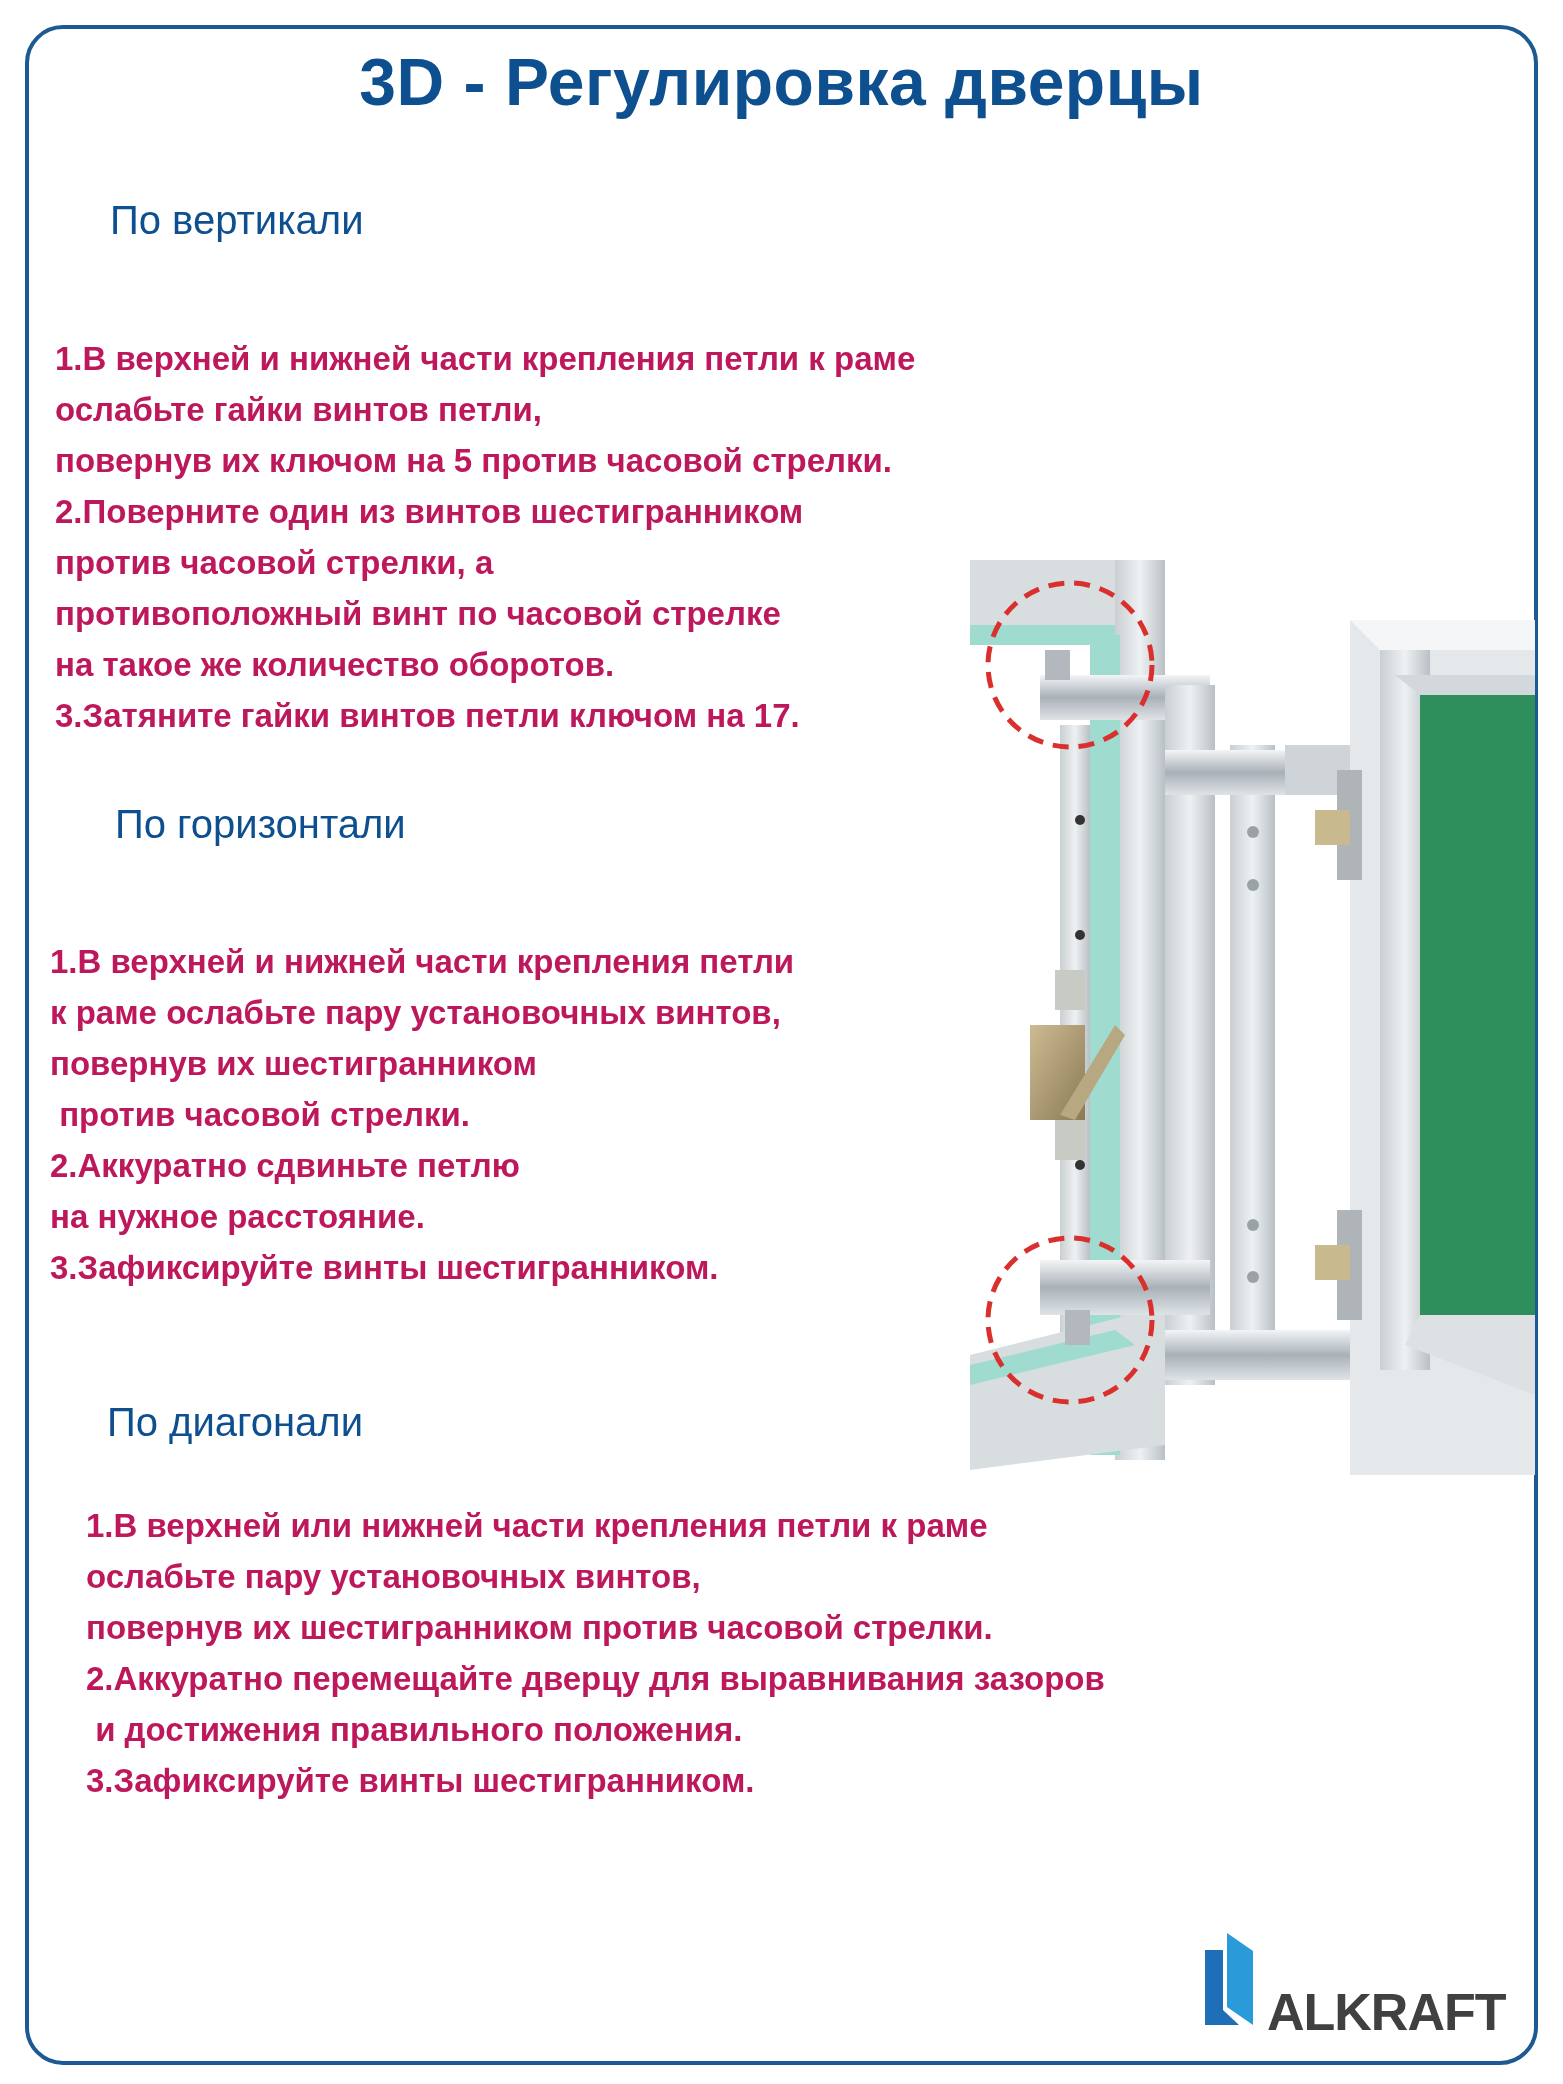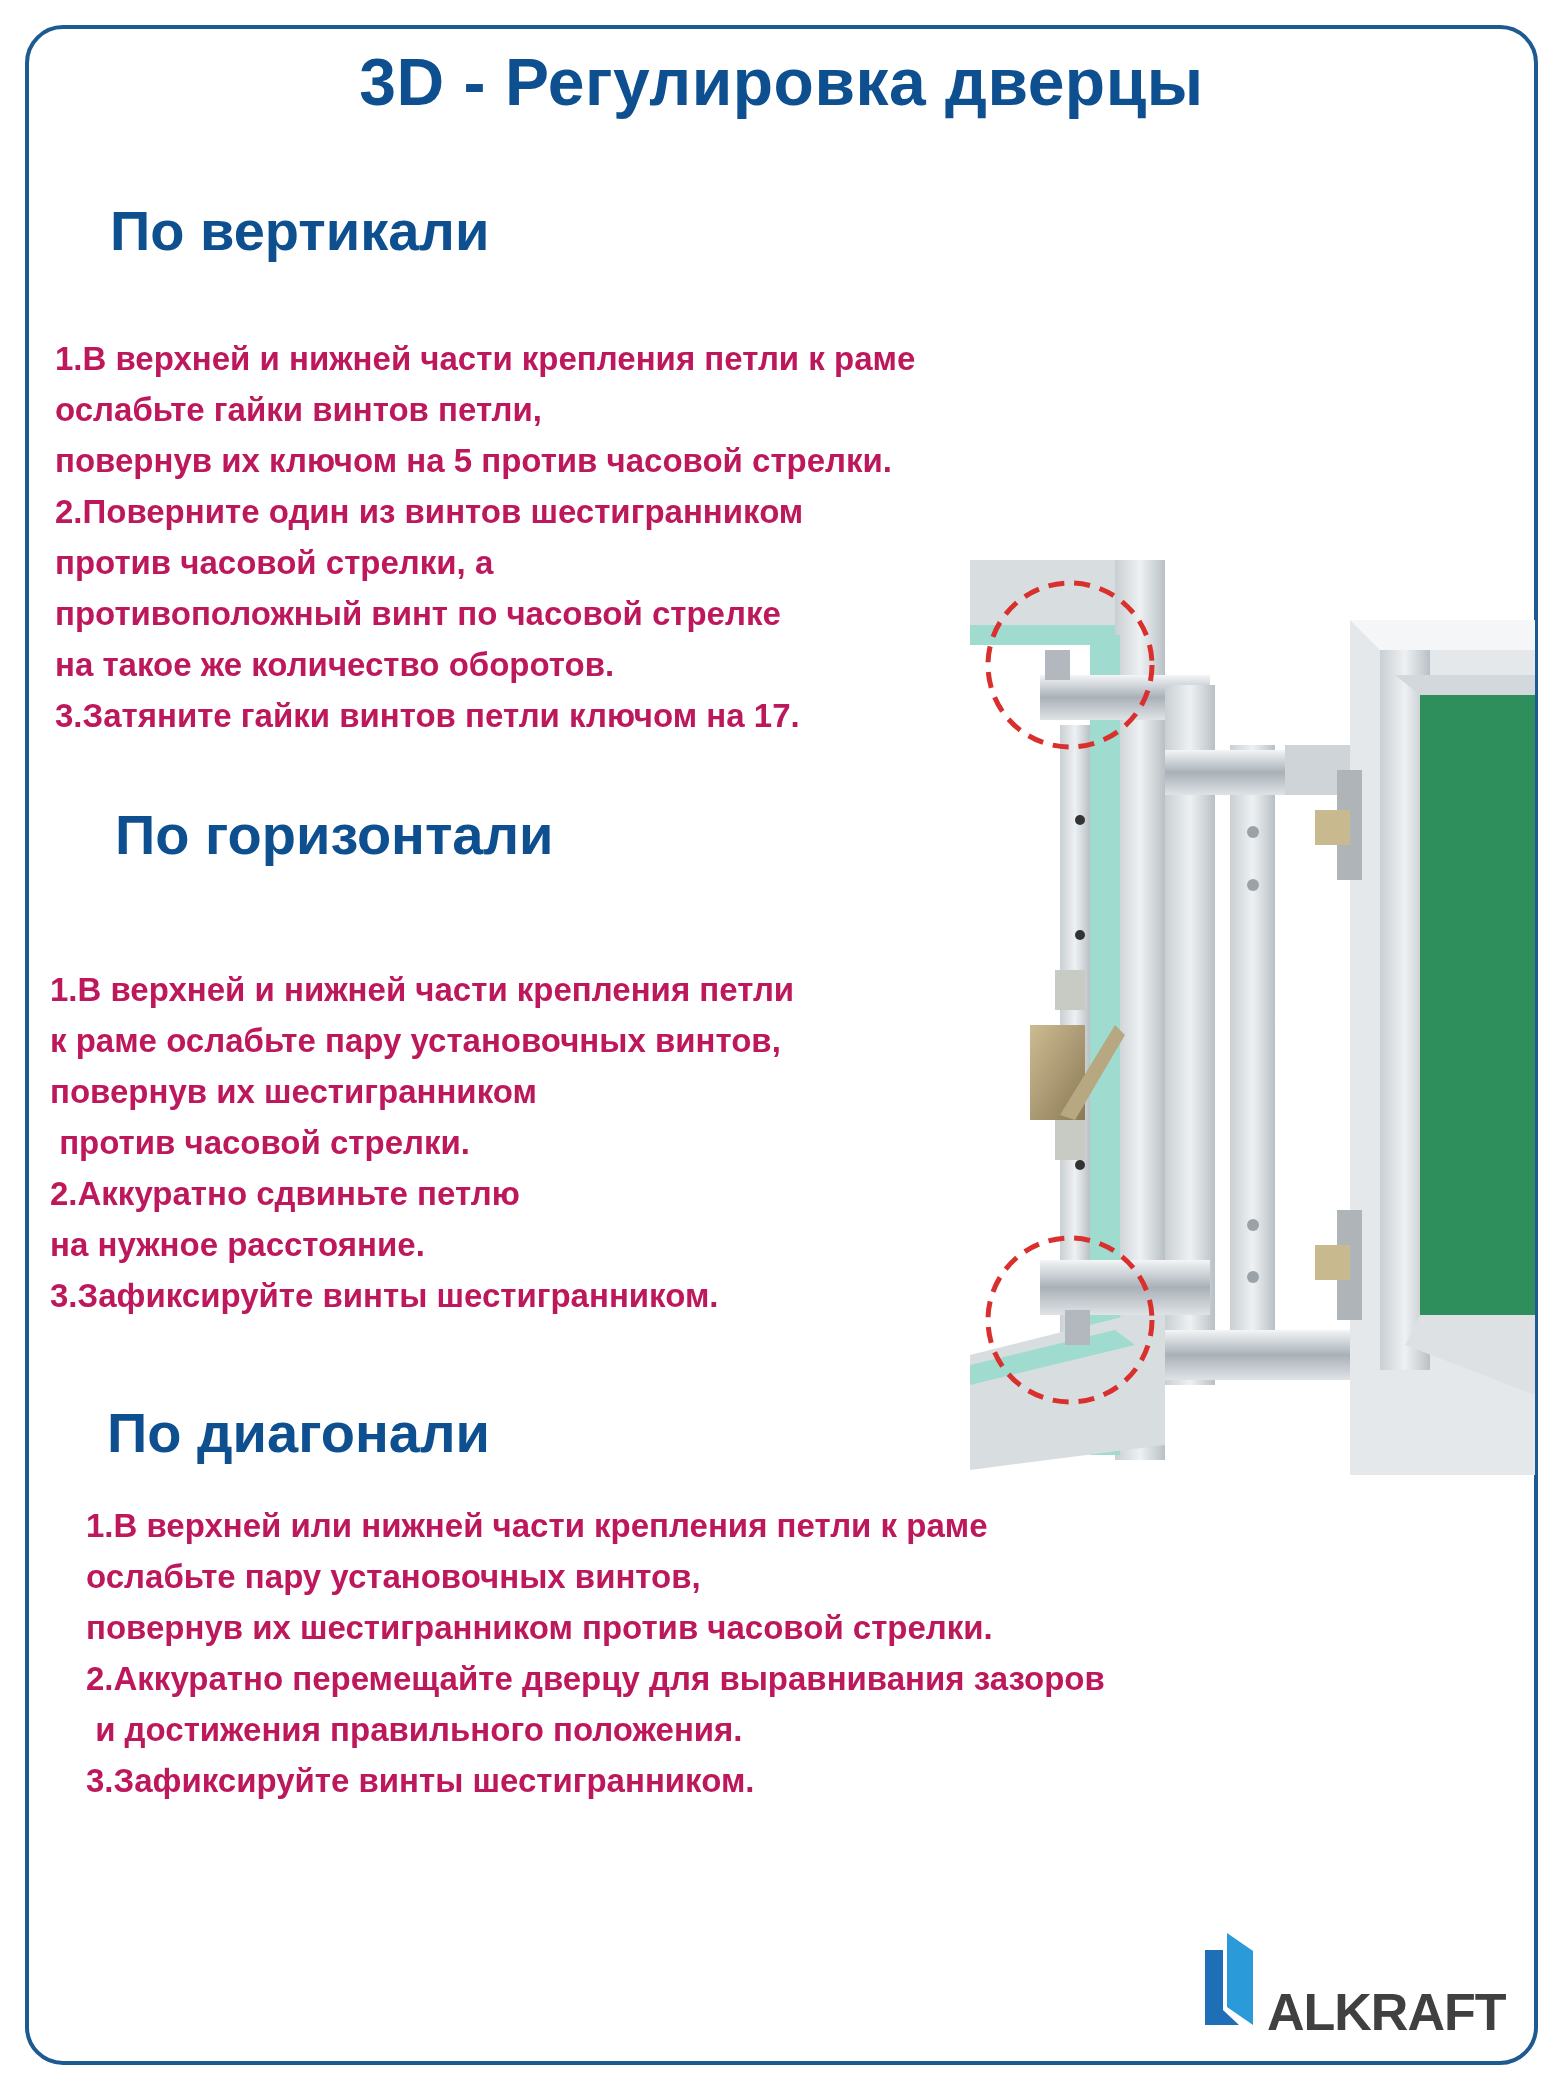--- a/index.html
+++ b/index.html
@@ -20,22 +20,22 @@
       left: 0; top: 44px; width: 1563px;
       text-align: center;
       font-weight: bold;
       font-size: 66px;
       letter-spacing: 0.5px;
       color: #0d4f8f;
     }
 
     .section-heading {
       position: absolute;
-      font-weight: bold;
-      font-size: 56px;
+      font-weight: normal;
+      font-size: 40px;
       color: #0d4f8f;
     }
 
     .steps { position: absolute; }
     .step-line {
       font-weight: bold;
       font-size: 33px;
       line-height: 51px;
       color: #be185d;
       white-space: pre;
@@ -65,21 +65,21 @@
   <div class="step-line">ослабьте гайки винтов петли,</div>
   <div class="step-line">повернув их ключом на 5 против часовой стрелки.</div>
   <div class="step-line">2.Поверните один из винтов шестигранником</div>
   <div class="step-line">против часовой стрелки, а</div>
   <div class="step-line">противоположный винт по часовой стрелке</div>
   <div class="step-line">на такое же количество оборотов.</div>
   <div class="step-line">3.Затяните гайки винтов петли ключом на 17.</div>
 </div>
 
 <h2 class="section-heading" style="left:115px; top:802px;">По горизонтали</h2>
-<div class="steps" style="left:50px; top:936px;margin-top:28px;">
+<div class="steps" style="left:50px; top:936px;">
   <div class="step-line">1.В верхней и нижней части крепления петли</div>
   <div class="step-line">к раме ослабьте пару установочных винтов,</div>
   <div class="step-line">повернув их шестигранником</div>
   <div class="step-line"> против часовой стрелки.</div>
   <div class="step-line">2.Аккуратно сдвиньте петлю</div>
   <div class="step-line">на нужное расстояние.</div>
   <div class="step-line">3.Зафиксируйте винты шестигранником.</div>
 </div>
 
 <h2 class="section-heading" style="left:107px; top:1368px;margin-top:32px;">По диагонали</h2>

